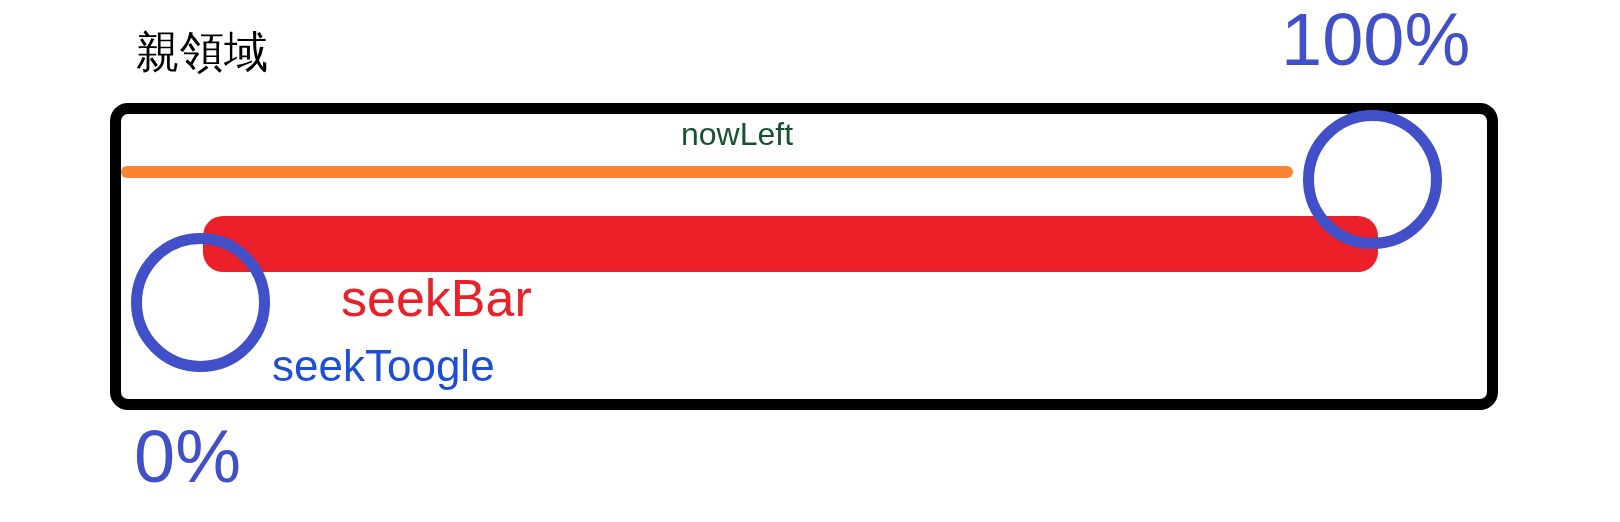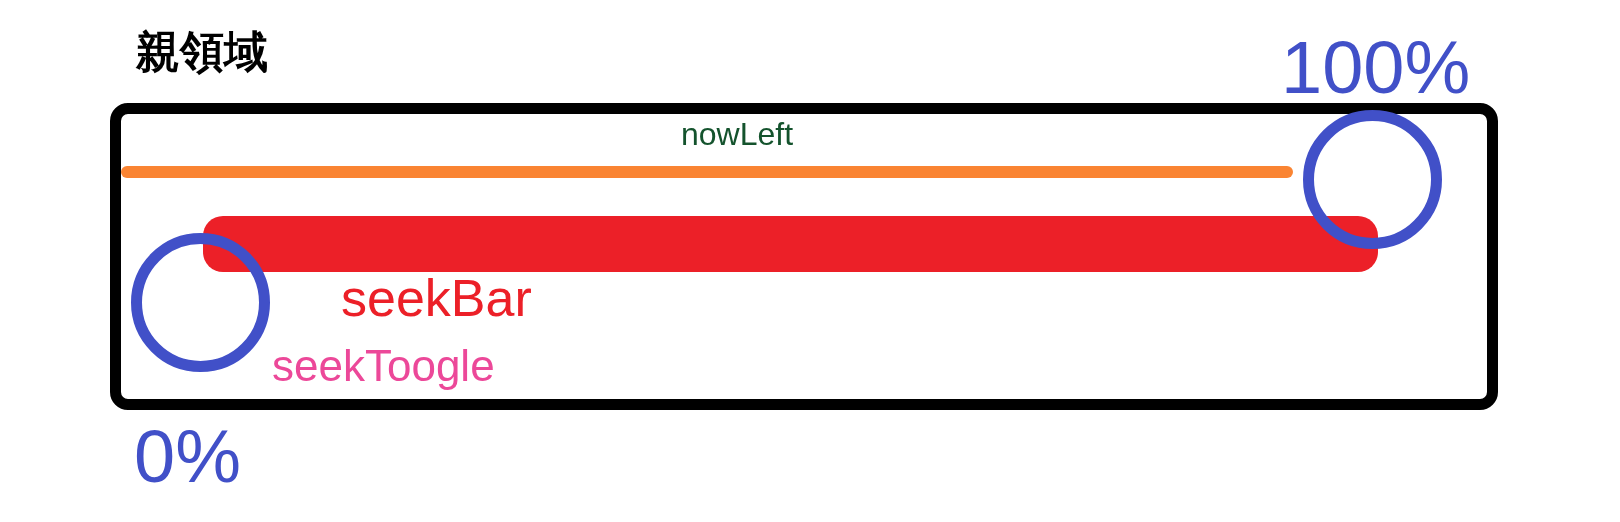--- a/index.html
+++ b/index.html
@@ -25,29 +25,27 @@
     line-height: 1;
     font-weight: 400;
   }
 
   .label-parent-region {
     left: 136px;
     top: 30px;
     font-size: 44px;
     color: #000000;
     font-family: "DejaVu Sans", "Liberation Sans", sans-serif;
-    font-weight: bold;
   }
 
   .label-pct-max {
     left: 1281px;
     top: 3px;
     font-size: 74px;
     color: #4150c8;
-    margin-top: 28px;
   }
 
   .label-pct-min {
     left: 134px;
     top: 420px;
     font-size: 74px;
     color: #4150c8;
   }
 
   .label-nowleft {
@@ -61,21 +59,21 @@
     left: 341px;
     top: 272px;
     font-size: 52px;
     color: #ec2028;
   }
 
   .label-seektoogle {
     left: 272px;
     top: 344px;
     font-size: 44px;
-    color: #ec4899;
+    color: #1d4ed8;
   }
 
   
   .parent-box {
     position: absolute;
     left: 110px;
     top: 103px;
     width: 1388px;
     height: 307px;
     box-sizing: border-box;

